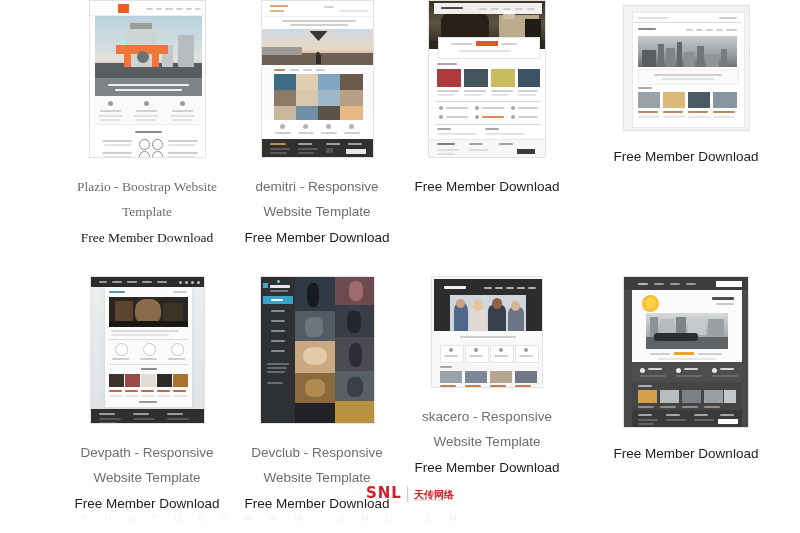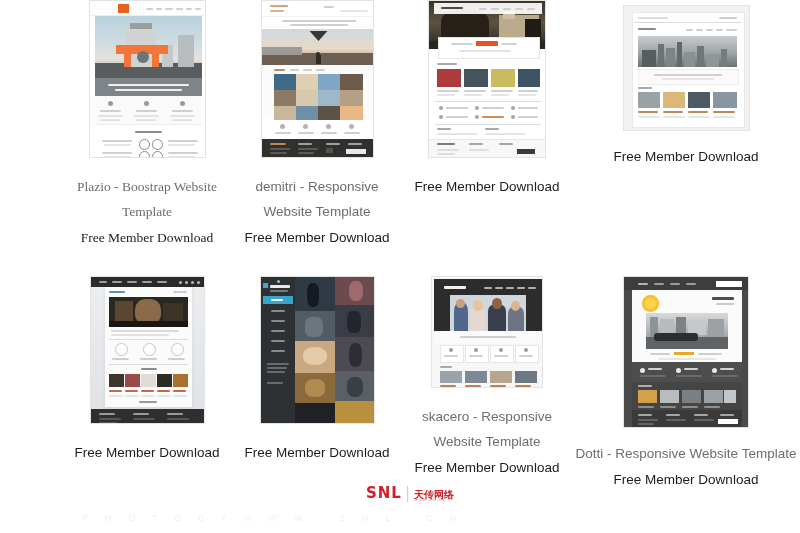--- a/index.html
+++ b/index.html
@@ -394,20 +394,21 @@
           <div class="txt" style="left:8px;top:141px;width:22px;background:#565656;"></div>
           <div class="txt" style="left:8px;top:145px;width:18px;background:#565656;"></div>
           <div class="txt" style="left:42px;top:136px;width:16px;background:#9a9a9a;"></div>
           <div class="txt" style="left:42px;top:141px;width:22px;background:#565656;"></div>
           <div class="txt" style="left:76px;top:136px;width:16px;background:#9a9a9a;"></div>
           <div class="txt" style="left:76px;top:141px;width:22px;background:#565656;"></div>
         </div>
       </div>
     </div>
     <div class="caption" style="margin-top:16px;">
+      <div class="ttl">Devpath - Responsive Website Template</div>
       <div class="free" style="margin-top:1px;">Free Member Download</div>
     </div>
   </div>
 
   <div class="card" style="left:232px;top:276px;width:170px;">
     <div class="thumb-wrap">
       <div class="thumb" style="width:115px;height:148px;margin:0 auto;background:#2b2b2b;">
         <div class="mini" style="background:#262626;">
 
           <div class="bar" style="left:0;top:0;width:34px;height:148px;background:#2e3133;"></div>
@@ -443,20 +444,21 @@
           <div class="sq" style="left:44px;top:40px;width:18px;height:20px;background:#6e767d;border-radius:35%;"></div>
           <div class="sq" style="left:86px;top:34px;width:14px;height:22px;background:#24262d;border-radius:35%;"></div>
           <div class="sq" style="left:42px;top:70px;width:24px;height:18px;background:#e3caa8;border-radius:45%;"></div>
           <div class="sq" style="left:88px;top:66px;width:13px;height:24px;background:#2e2c34;border-radius:40%;"></div>
           <div class="sq" style="left:44px;top:102px;width:20px;height:18px;background:#b08a4e;border-radius:40%;"></div>
           <div class="sq" style="left:86px;top:100px;width:16px;height:20px;background:#3a3e45;border-radius:40%;"></div>
         </div>
       </div>
     </div>
     <div class="caption" style="margin-top:16px;">
+      <div class="ttl">Devclub - Responsive Website Template</div>
       <div class="free" style="margin-top:1px;">Free Member Download</div>
     </div>
   </div>
 
   <div class="card" style="left:402px;top:276px;width:170px;">
     <div class="thumb-wrap">
       <div class="thumb" style="width:112px;height:112px;margin:0 auto;background:#f5f5f5;">
         <div class="mini" style="background:#f7f7f7;">
           <div class="bar" style="left:2px;top:2px;width:108px;height:52px;background:#2c2c2c;"></div>
           <div class="txtL" style="left:12px;top:9px;width:22px;height:3px;background:#f0f0f0;"></div>
@@ -569,21 +571,20 @@
           <div class="txt" style="left:42px;top:137px;width:14px;background:#a5a5a5;"></div>
           <div class="txt" style="left:42px;top:142px;width:20px;background:#636363;"></div>
           <div class="txt" style="left:70px;top:137px;width:14px;background:#a5a5a5;"></div>
           <div class="txt" style="left:70px;top:142px;width:20px;background:#636363;"></div>
           <div class="txt" style="left:96px;top:137px;width:14px;background:#a5a5a5;"></div>
           <div class="sq" style="left:94px;top:142px;width:20px;height:5px;background:#ffffff;"></div>
         </div>
       </div>
     </div>
     <div class="caption" style="margin-top:13px;">
-      <div class="ttl">Dotti - Responsive Website Template</div>
       <div class="free" style="margin-top:1px;">Free Member Download</div>
     </div>
   </div>
 
   <div class="wm-snl" style="left:366px;top:484px;">
     <span>SNL</span><span style="color:#d0d0d0;font-weight:normal;margin:0 3px;">|</span><span class="wm-cn">天传网络</span>
   </div>
   <div style="position:absolute;left:415px;top:497px;font-size:4px;color:#d98b8e;letter-spacing:1px;font-family:'Liberation Sans',sans-serif;">www.snl.cn</div>
 
   <div class="wm-bottom" style="left:82px;top:513px;">P H O T O   B Y   W W W . S N L . C N</div>

